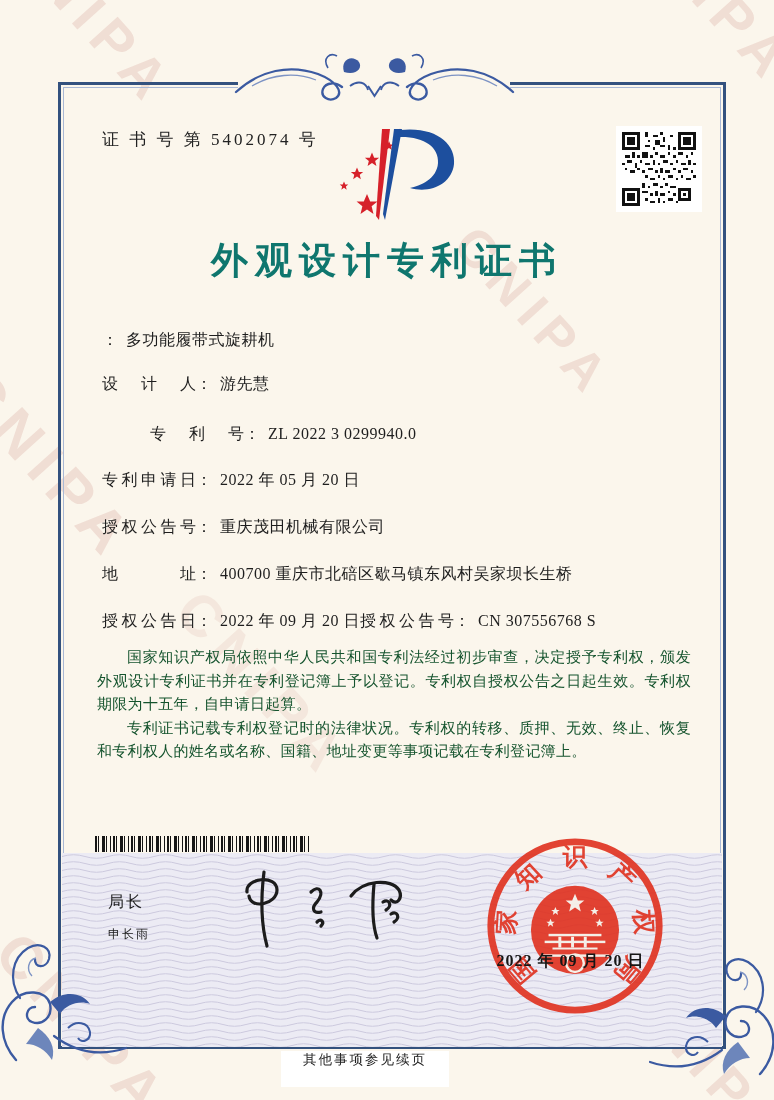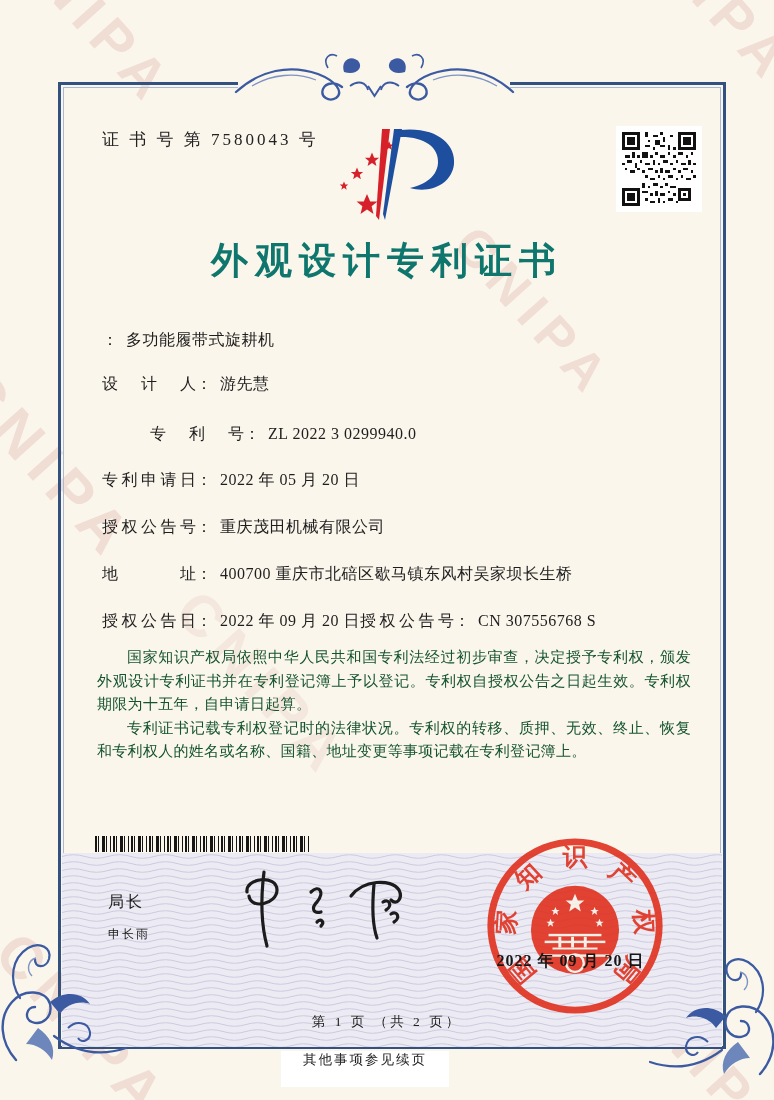--- a/index.html
+++ b/index.html
@@ -115,21 +115,21 @@
       <path d="M40,96 C52,104 58,116 54,128 C48,118 38,112 28,112 Z" fill="#6d86bb"></path>
       <path d="M56,104 C80,122 104,124 128,116" fill="none" stroke="#3b5aa1" stroke-width="2.2" stroke-linecap="round"></path>
       <path d="M70,96 C78,88 90,90 92,100 C93,108 84,112 80,106" fill="none" stroke="#3b5aa1" stroke-width="2"></path>
       <path d="M34,44 C28,38 30,28 38,26" fill="none" stroke="#7d93c4" stroke-width="1.4"></path>
     </g>
   </svg>
   <svg class="orn-br" width="130" height="132" viewBox="0 0 130 132">
     <use href="#cornerfl" transform="translate(130 0) scale(-1 1)"></use>
   </svg>
 
-  <div class="cert-no">证 书 号 第 7580043 号</div>
+  <div class="cert-no">证 书 号 第 5402074 号</div>
 
   <svg class="logo" width="150" height="108" viewBox="0 0 150 108">
     <defs>
       <path id="st" d="M0,-10 L2.9,-3.1 L9.5,-3.1 L4.2,1.2 L5.9,8.1 L0,4 L-5.9,8.1 L-4.2,1.2 L-9.5,-3.1 L-2.9,-3.1 Z"></path>
     </defs>
     <g fill="#d6212a">
       <use href="#st" transform="translate(12,62) scale(0.45)"></use>
       <use href="#st" transform="translate(25,50) scale(0.65)"></use>
       <use href="#st" transform="translate(40,36) scale(0.75)"></use>
       <use href="#st" transform="translate(57,22) scale(0.5)"></use>
@@ -330,19 +330,18 @@
         <rect x="78" y="106" width="3" height="11"></rect>
         <rect x="91" y="106" width="3" height="11"></rect>
         <rect x="104" y="106" width="3" height="11"></rect>
         <rect x="60" y="124" width="70" height="2.5"></rect>
       </g>
       <circle cx="95" cy="133" r="9" fill="none" stroke="#f6f1e7" stroke-width="2.5"></circle>
     </g>
   </svg>
   <div class="seal-date">2022 年 09 月 20 日</div>
 
-  <div class="page-num">第 1 页 （共 2 页）</div>
 
   <div class="note-box">
     <span>其他事项参见续页</span>
   </div>
 
 </div>
 
 </body></html>

